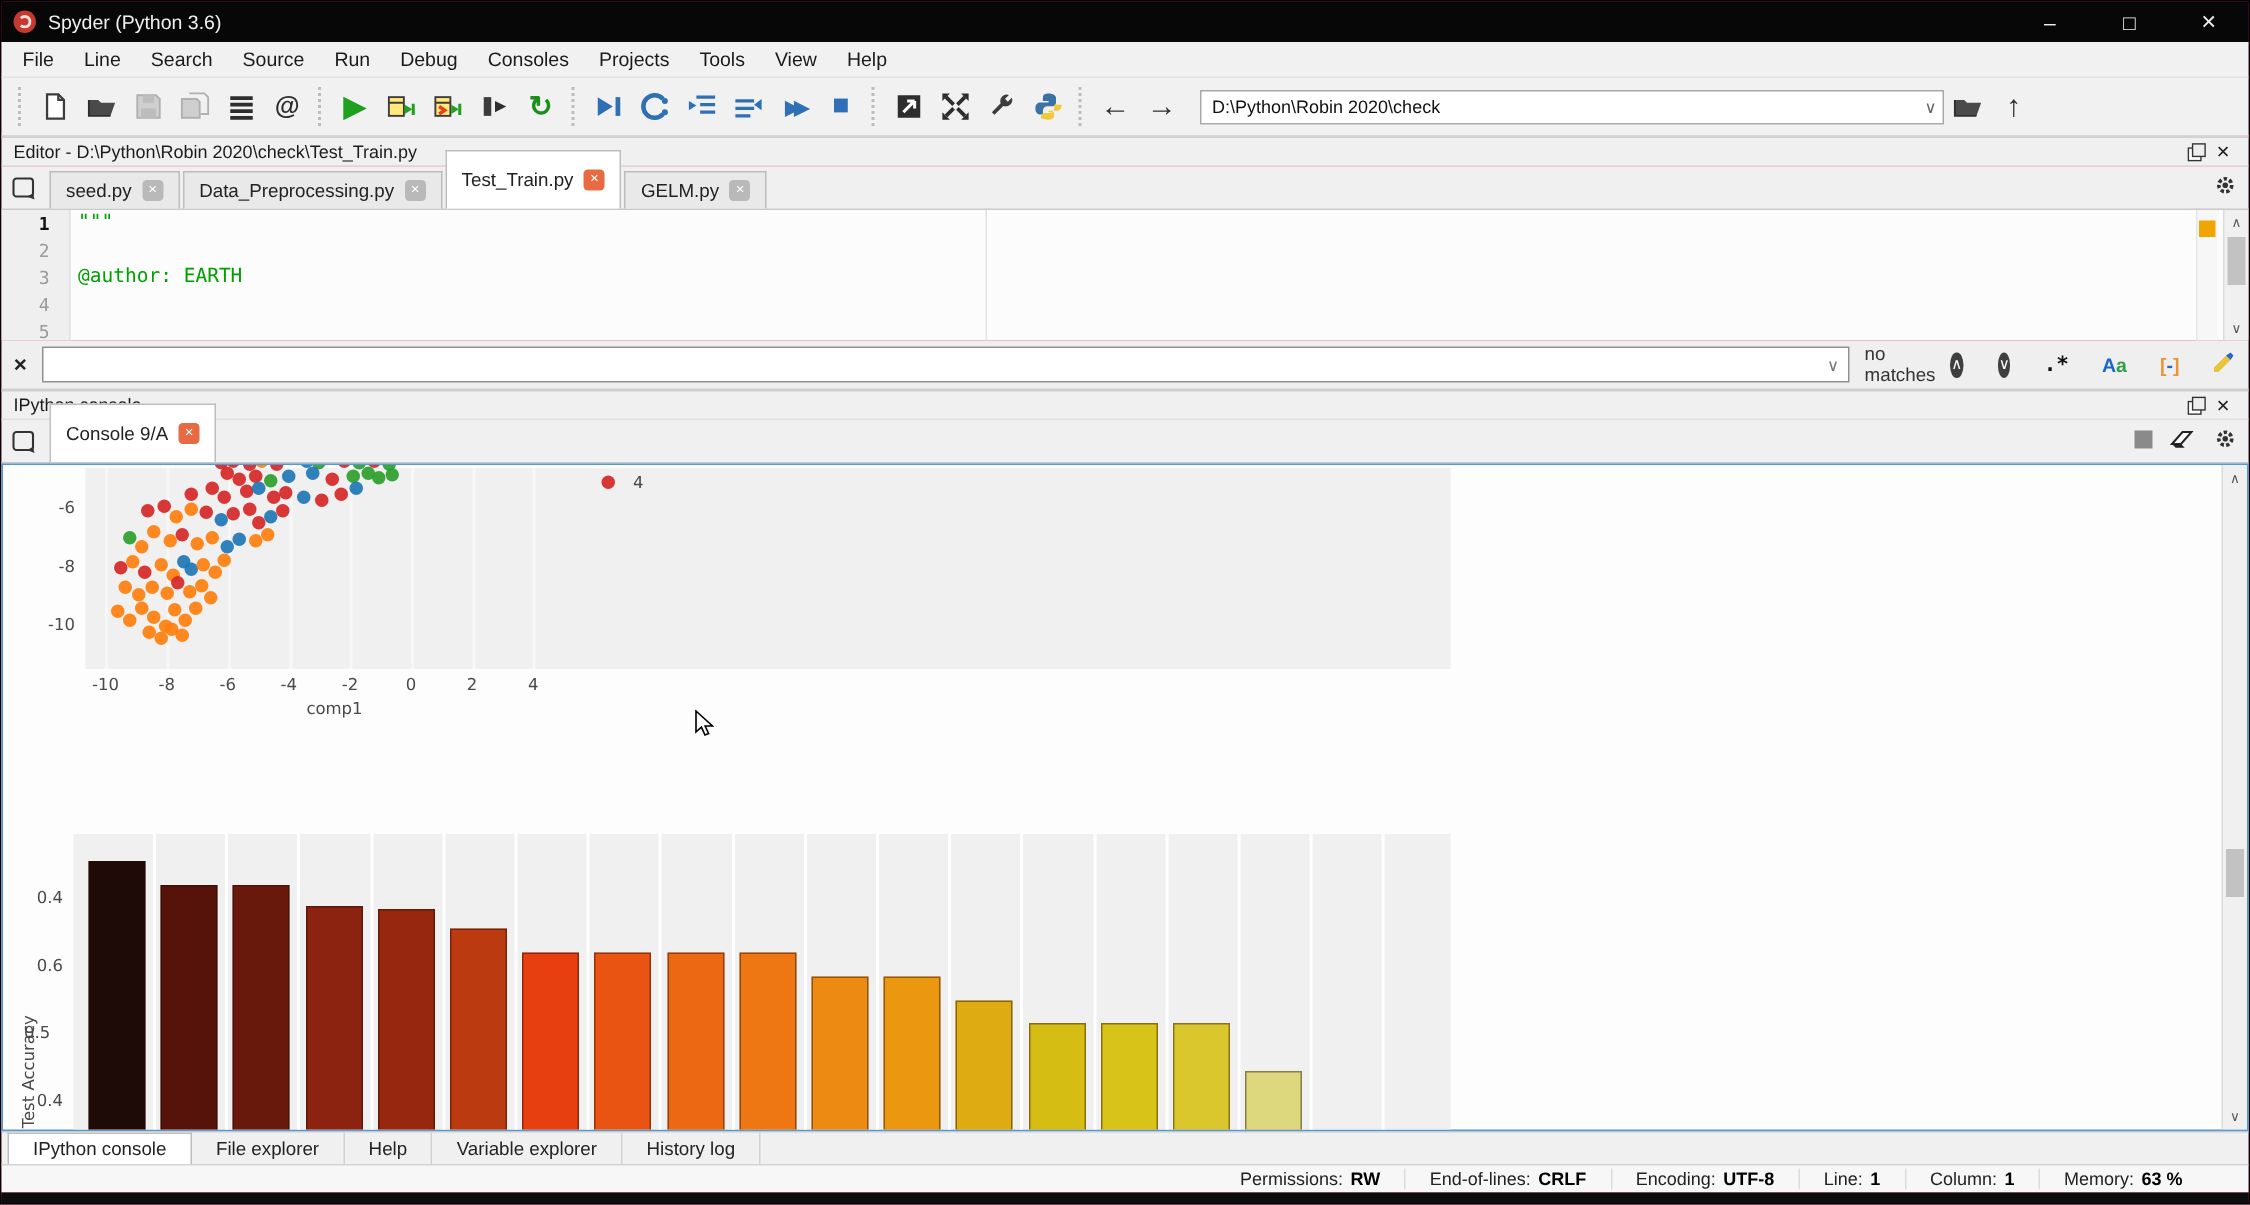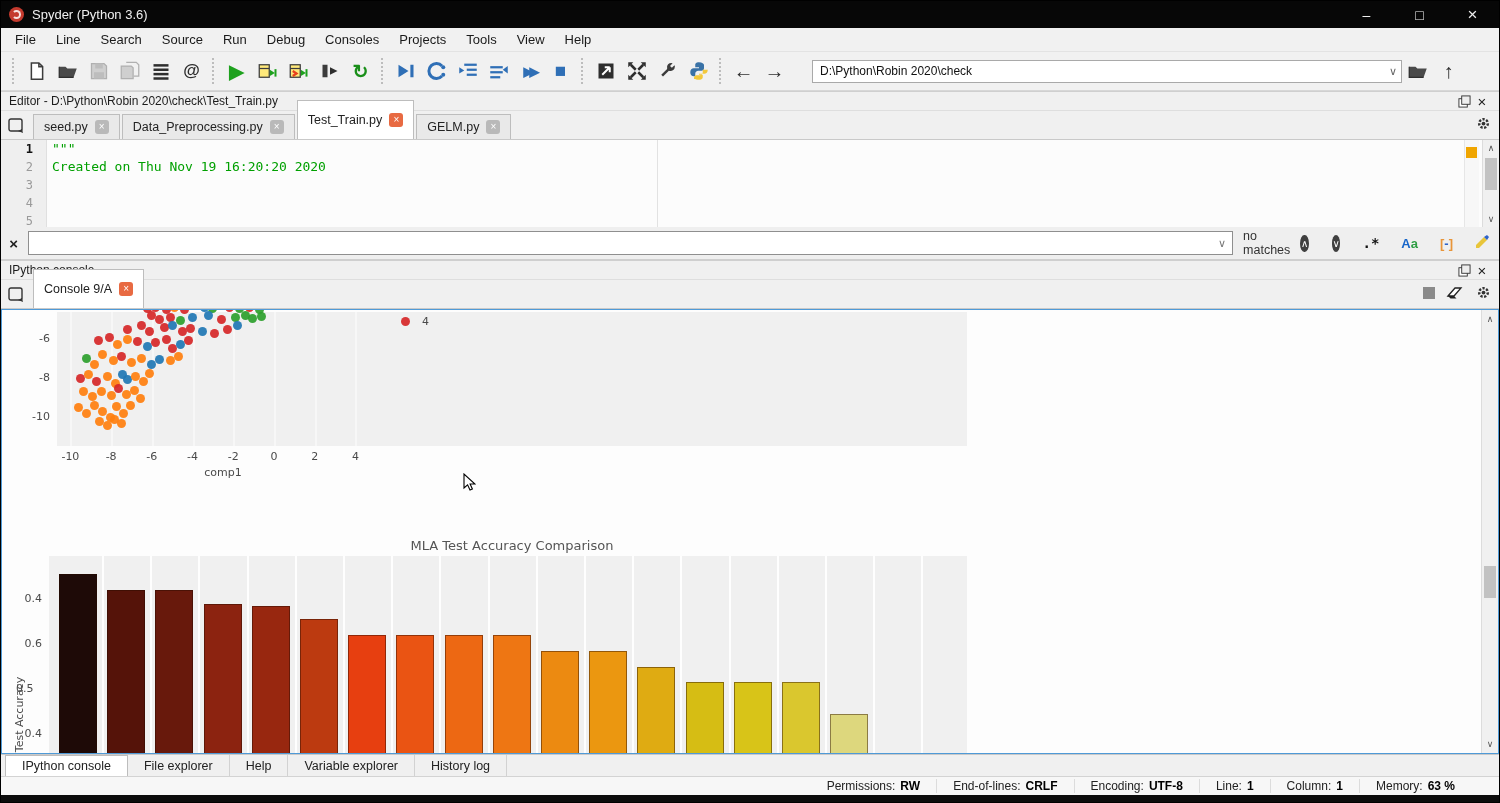--- a/index.html
+++ b/index.html
@@ -19,21 +19,21 @@
   .menubar { height:24px; background:#f1f1f1; display:flex; align-items:center; padding-left:4px; border-bottom:1px solid #e3e3e3; flex:0 0 auto; }
   .menu-item { padding:2px 10px; font-size:13px; color:#1a1a1a; }
 
   
   .toolbar { height:39px; background:#f1f1f1; display:flex; align-items:center; padding:0 6px; border-bottom:1px solid #d7d7d7; flex:0 0 auto; }
   .grip { width:4px; height:26px; border-left:2px dotted #bdbdbd; margin:0 5px; }
   .tbtn { width:31px; height:30px; border:none; background:transparent; display:flex; align-items:center; justify-content:center; font-size:17px; }
   .tbtn svg { width:20px; height:20px; }
   .glyph-green { color:#1ea11e; font-weight:bold; }
   .glyph-dark { color:#2d2d2d; font-weight:bold; }
-  .path-combo { display:flex; align-items:center; height:23px; width:590px; background:#fff; border:1px solid #a9a9a9; margin-left:22px; padding:0 4px 0 7px; }
+  .path-combo { display:flex; align-items:center; height:23px; width:496px; background:#fff; border:1px solid #a9a9a9; margin-left:10px; padding:0 4px 0 7px; }
   .path-combo .pv { flex:1; font-size:12px; color:#111; white-space:nowrap; overflow:hidden; }
   .path-combo .chev { color:#666; font-size:11px; }
 
   
   .pane-title { height:20px; background:#f0f0f0; border-top:1px solid #cfcfcf; border-bottom:1px solid #dedede; display:flex; align-items:center; padding:0 8px; font-size:12px; color:#1c1c1c; flex:0 0 auto; }
   .pane-title .spacer { flex:1; }
   .mini-ic { width:18px; height:16px; display:flex; align-items:center; justify-content:center; color:#222; font-size:13px; }
   .tabbar { height:29px; background:#f0f0f0; display:flex; align-items:flex-end; padding-left:2px; border-bottom:1px solid #c9c9c9; flex:0 0 auto; position:relative; }
   .browse-tabs { width:24px; height:22px; margin:0 4px 2px 2px; display:flex; align-items:center; justify-content:center; }
   .tab { height:25px; display:flex; align-items:center; gap:7px; padding:0 10px; border:1px solid #bdbdbd; border-bottom:none; background:#e9e9e9; font-size:12.5px; color:#222; margin-right:2px; }
@@ -325,22 +325,22 @@
       </span>
     <span class="tab-gear"><svg width="15" height="15" viewBox="0 0 16 16">
           <circle cx="8" cy="8" r="4.6" fill="none" stroke="#333" stroke-width="2.6" stroke-dasharray="2.4 1.6"></circle>
           <circle cx="8" cy="8" r="2" fill="#333"></circle>
         </svg></span>
   </div>
 
   <div class="editor-body">
     <div class="code-lines" id="code-lines">
         <div class="code-line"><span class="tok-string">"""</span></div>
-        <div class="code-line"><span class="tok-string">Created on Thu Nov 19 16:20:20 2020</span></div>
         <div class="code-line"><span class="tok-string"></span></div>
+        <div class="code-line"><span class="tok-string">@author: EARTH</span></div>
       </div>
     <div class="gutter" id="gutter">
         <div class="ln cur">1</div>
         <div class="ln">2</div>
         <div class="ln">3</div>
         <div class="ln">4</div>
         <div class="ln">5</div>
       </div>
     <div class="guide-line"></div>
     <div class="flagcol"></div>
@@ -523,21 +523,20 @@
       <div class="tick-lab" style="left: 221.28px; top: 140px; width: 20px; text-align: center;">-2</div>
       <div class="tick-lab" style="left: 262px; top: 140px; width: 20px; text-align: center;">0</div>
       <div class="tick-lab" style="left: 302.72px; top: 140px; width: 20px; text-align: center;">2</div>
       <div class="tick-lab" style="left: 343.44px; top: 140px; width: 20px; text-align: center;">4</div>
       <div class="tick-lab" style="left: 18px; top: 22px; width: 30px; text-align: right;">-6</div>
       <div class="tick-lab" style="left: 18px; top: 61px; width: 30px; text-align: right;">-8</div>
       <div class="tick-lab" style="left: 18px; top: 100px; width: 30px; text-align: right;">-10</div>
       <div class="axis-lab" style="left: 196px; top: 156px; width: 50px; text-align: center;">comp1</div>
       <div class="sc-pt" style="left: 399px; top: 7px; background: rgb(214, 39, 40);"></div>
       <div class="tick-lab" style="left: 420px; top: 5px;">4</div>
-      <div class="chart-title" style="left: 330px; top: 228px; width: 360px; text-align: center;">MLA Test Accuracy Comparison</div>
       <div class="plotbg" style="left: 47px; top: 246px; width: 918px; height: 198px;"></div>
       <div class="gridline-v" style="left: 100px; top: 246px; height: 198px;"></div>
       <div class="gridline-v" style="left: 148px; top: 246px; height: 198px;"></div>
       <div class="gridline-v" style="left: 196px; top: 246px; height: 198px;"></div>
       <div class="gridline-v" style="left: 245px; top: 246px; height: 198px;"></div>
       <div class="gridline-v" style="left: 293px; top: 246px; height: 198px;"></div>
       <div class="gridline-v" style="left: 341px; top: 246px; height: 198px;"></div>
       <div class="gridline-v" style="left: 389px; top: 246px; height: 198px;"></div>
       <div class="gridline-v" style="left: 437px; top: 246px; height: 198px;"></div>
       <div class="gridline-v" style="left: 486px; top: 246px; height: 198px;"></div>

